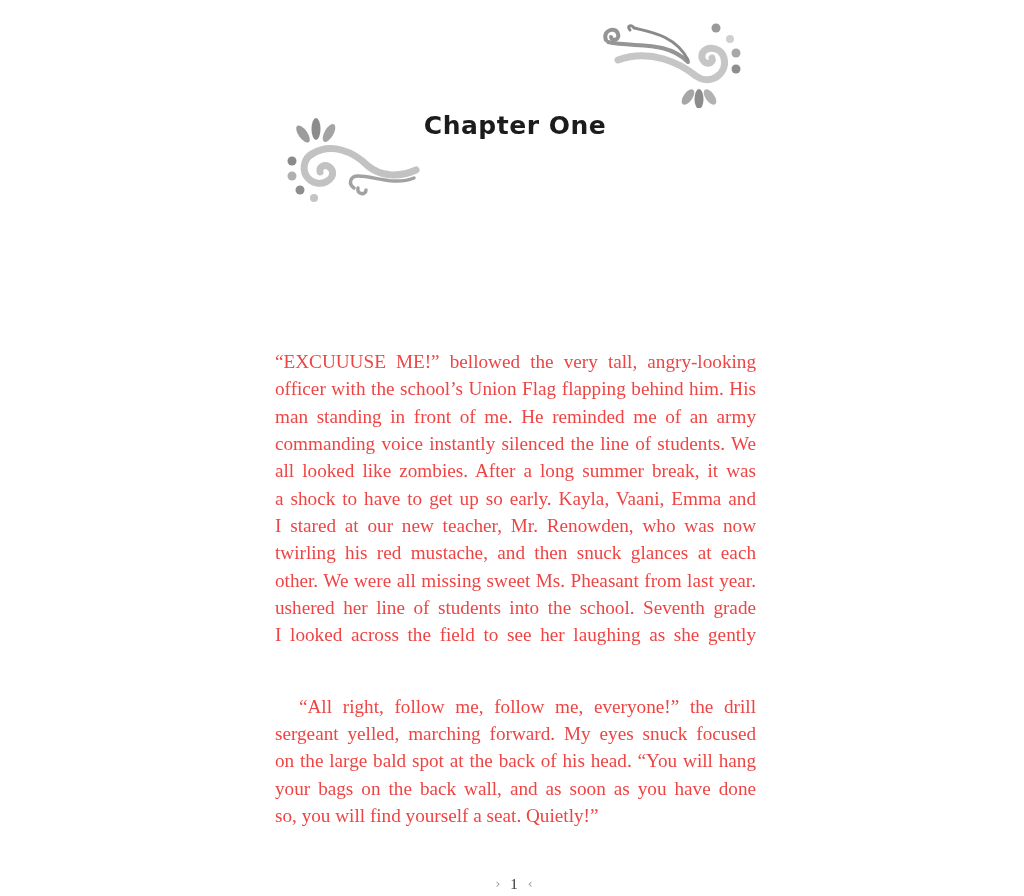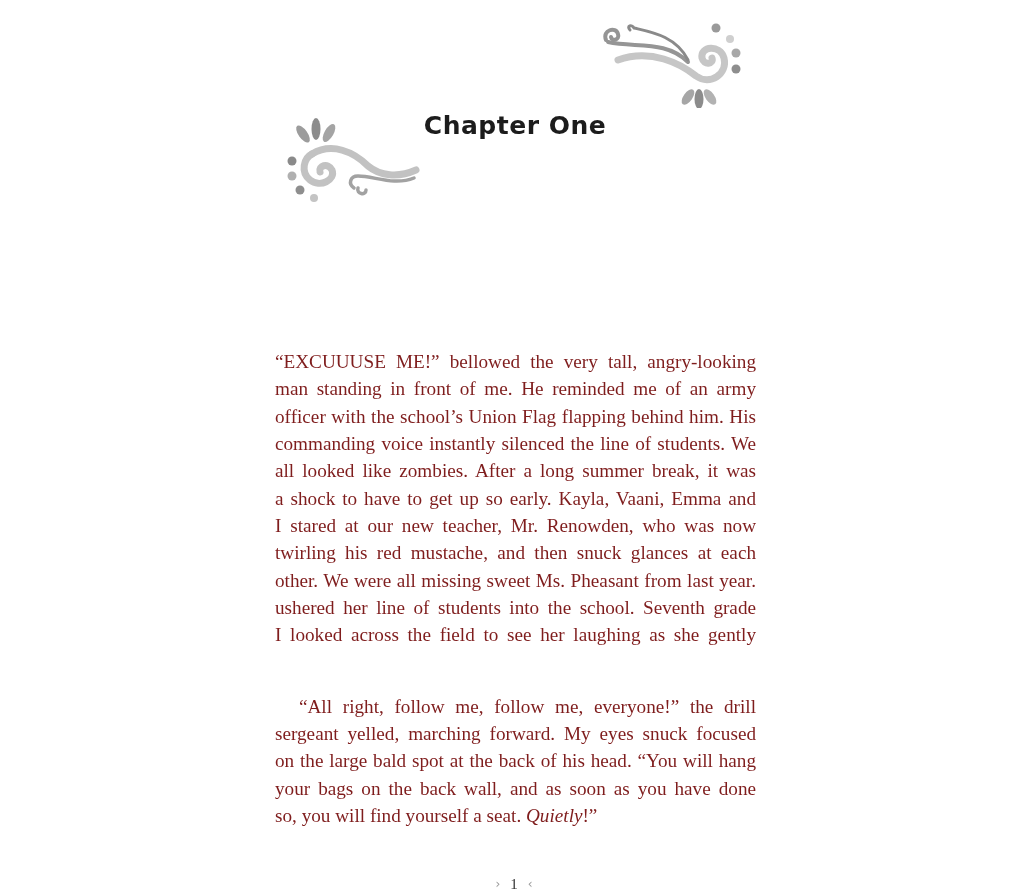--- a/index.html
+++ b/index.html
@@ -47,21 +47,21 @@
     height: 92px;
   }
   .body-text {
     position: absolute;
     left: 275px;
     top: 348px;
     width: 481px;
     font-family: "Liberation Serif", "DejaVu Serif", serif;
     font-size: 19.2px;
     line-height: 27.35px;
-    color: #7f1d1d;
+    color: #ef4444;
   }
   .paragraph {
     margin: 0;
     text-align: justify;
     text-align-last: left;
   }
   .line {
     display: block;
     text-align: justify;
     text-align-last: justify;
@@ -79,21 +79,20 @@
     display: inline-block;
     width: 100%;
     white-space: normal;
     text-align: justify;
     text-align-last: justify;
   }
   .line.last .line-inner {
     text-align-last: left;
   }
   .emph {
-    font-style: italic;
   }
   .page-number-wrap {
     position: absolute;
     left: 484px;
     top: 874px;
     width: 60px;
     height: 20px;
     display: flex;
     align-items: center;
     justify-content: center;
@@ -147,22 +146,22 @@
 
     <circle cx="8" cy="47" r="4.5" fill="#8a8a8a"></circle>
     <circle cx="8" cy="62" r="4.5" fill="#b0b0b0"></circle>
     <circle cx="16" cy="76" r="4.5" fill="#8e8e8e"></circle>
     <circle cx="30" cy="84" r="4" fill="#c4c4c4"></circle>
   </svg>
 
   <div class="body-text">
     <div class="paragraph">
       <span class="line"><span class="line-inner">“EXCUUUSE ME!” bellowed the very tall, angry-looking</span></span>
+      <span class="line"><span class="line-inner">officer with the school’s Union Flag flapping behind him. His</span></span>
       <span class="line"><span class="line-inner">man standing in front of me. He reminded me of an army</span></span>
-      <span class="line"><span class="line-inner">officer with the school’s Union Flag flapping behind him. His</span></span>
       <span class="line"><span class="line-inner">commanding voice instantly silenced the line of students. We</span></span>
       <span class="line"><span class="line-inner">all looked like zombies. After a long summer break, it was</span></span>
       <span class="line"><span class="line-inner">a shock to have to get up so early. Kayla, Vaani, Emma and</span></span>
       <span class="line"><span class="line-inner">I stared at our new teacher, Mr. Renowden, who was now</span></span>
       <span class="line"><span class="line-inner">twirling his red mustache, and then snuck glances at each</span></span>
       <span class="line"><span class="line-inner">other. We were all missing sweet Ms. Pheasant from last year.</span></span>
       <span class="line"><span class="line-inner">ushered her line of students into the school. Seventh grade</span></span>
       <span class="line"><span class="line-inner">I looked across the field to see her laughing as she gently</span></span>
     </div>
     <div class="paragraph">

